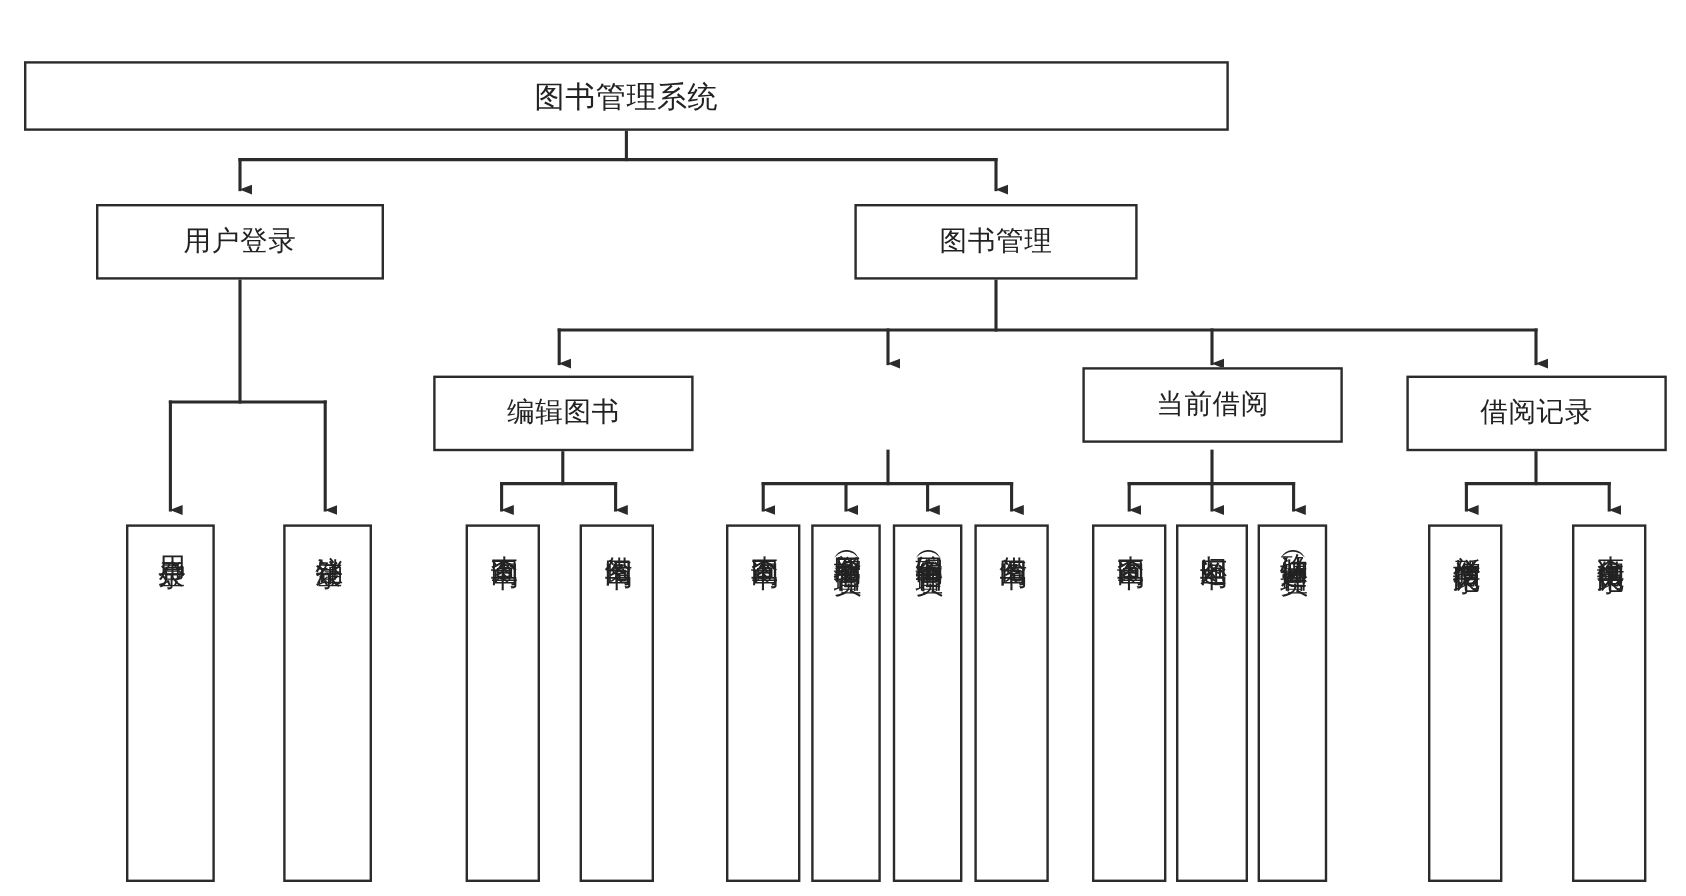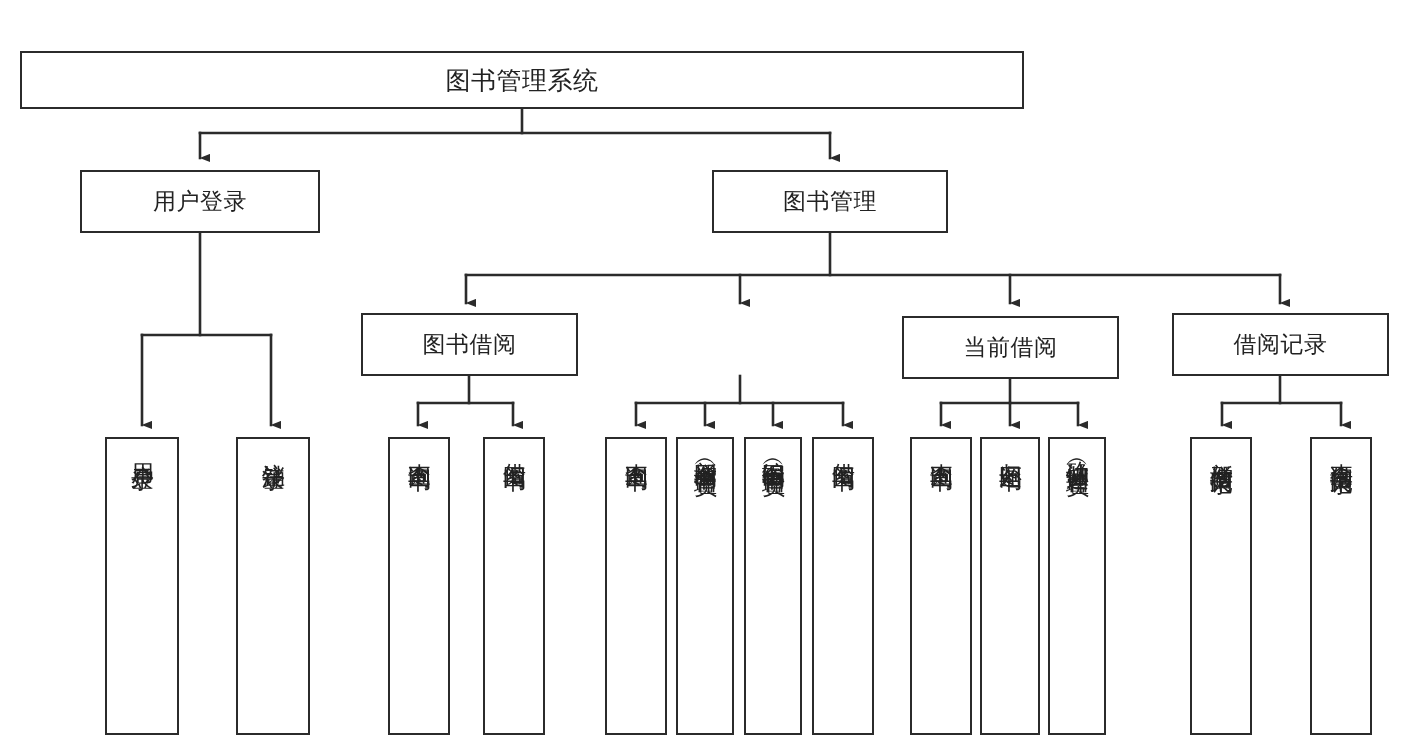--- a/index.html
+++ b/index.html
@@ -151,28 +151,28 @@
     </g>
   </svg>
 
   <div class="node-box node-root" style="left:20px; top:11px; width:1004px; height:58px;margin-top:40px;">
     <span class="node-label">图书管理系统</span>
   </div>
 
   <div class="node-box node-l1" style="left:80px; top:170px; width:240px; height:63px;">
     <span class="node-label">用户登录</span>
   </div>
-  <div class="node-box node-l1" style="left:712px; top:170px; width:236px; height:63px;">
+  <div class="node-box node-l1" style="left:712px; top:170px; width:236px; height:63px;font-family:Liberation Serif, serif;">
     <span class="node-label">图书管理</span>
   </div>
 
   <div class="node-box node-l2" style="left:361px; top:313px; width:217px; height:63px;">
-    <span class="node-label">图书借阅</span>
-  </div>
-  <div class="node-box node-l2" style="left:902px; top:316px; width:217px; height:63px;">
+    <span class="node-label">编辑图书</span>
+  </div>
+  <div class="node-box node-l2" style="left:902px; top:306px; width:217px; height:63px;">
     <span class="node-label">当前借阅</span>
   </div>
   <div class="node-box node-l2" style="left:1172px; top:313px; width:217px; height:63px;">
     <span class="node-label">借阅记录</span>
   </div>
 
   <div class="node-box node-leaf" style="left:105px; top:437px; width:74px; height:298px;">
     <span class="node-label">用户登录</span>
   </div>
   <div class="node-box node-leaf" style="left:236px; top:437px; width:74px; height:298px;">

